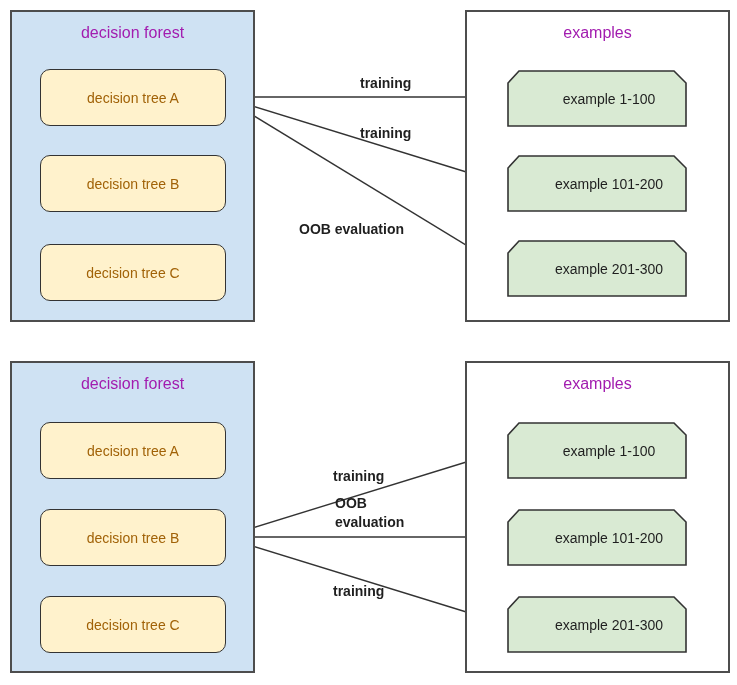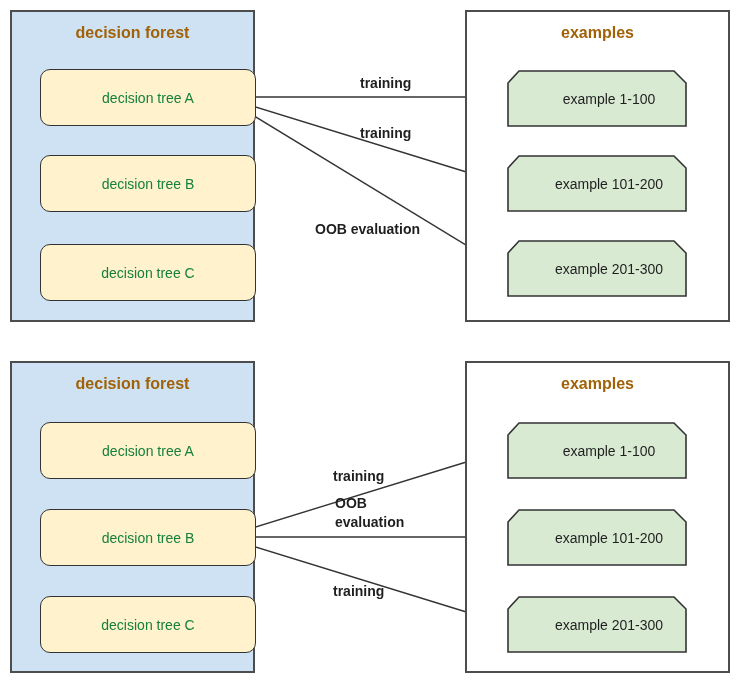--- a/index.html
+++ b/index.html
@@ -18,37 +18,37 @@
     border: 2px solid #4d4d4d;
     width: 245px;
     height: 312px;
   }
   .panel.forest { background: #cfe2f3; left: 10px; }
   .panel.examples { background: #ffffff; left: 465px; width: 265px; }
   .panel-title {
     margin-top: 12px;
     text-align: center;
     font-size: 16px;
-    font-weight: bold;
-    color: #a16207;
+    font-weight: normal;
+    color: #a21caf;
   }
   .tree-box {
     position: absolute;
     box-sizing: border-box;
     left: 40px;
-    width: 216px;
+    width: 186px;
     height: 57px;
     background: #fff2cc;
     border: 1.6px solid #333333;
     border-radius: 10px;
     display: flex;
     align-items: center;
     justify-content: center;
     font-size: 14px;
-    color: #15803d;
+    color: #a16207;
   }
   .ex-box {
     position: absolute;
     left: 507px;
     width: 204px;
     height: 57px;
   }
   .ex-box svg { position: absolute; left: 0; top: 0; }
   .ex-label {
     position: absolute;
@@ -120,21 +120,21 @@
   </div>
   <div class="ex-box" style="top:240px">
     <svg width="180" height="57">
         <polygon points="12,1 167,1 179,13 179,56 1,56 1,13" fill="#d9ead3" stroke="#333333" stroke-width="1.6"></polygon>
       </svg>
     <span class="ex-label">example 201-300</span>
   </div>
 
   <span class="arrow-label" style="left:360px; top:76px">training</span>
   <span class="arrow-label" style="left:360px; top:126px">training</span>
-  <span class="arrow-label" style="left:315px; top:222px">OOB evaluation</span>
+  <span class="arrow-label" style="left:299px; top:222px">OOB evaluation</span>
 
   <div class="panel forest" style="top:361px">
     <div class="panel-title">decision forest</div>
   </div>
   <div class="tree-box" style="top:422px">
       <span>decision tree A</span>
     </div>
   <div class="tree-box" style="top:509px">
       <span>decision tree B</span>
     </div>

